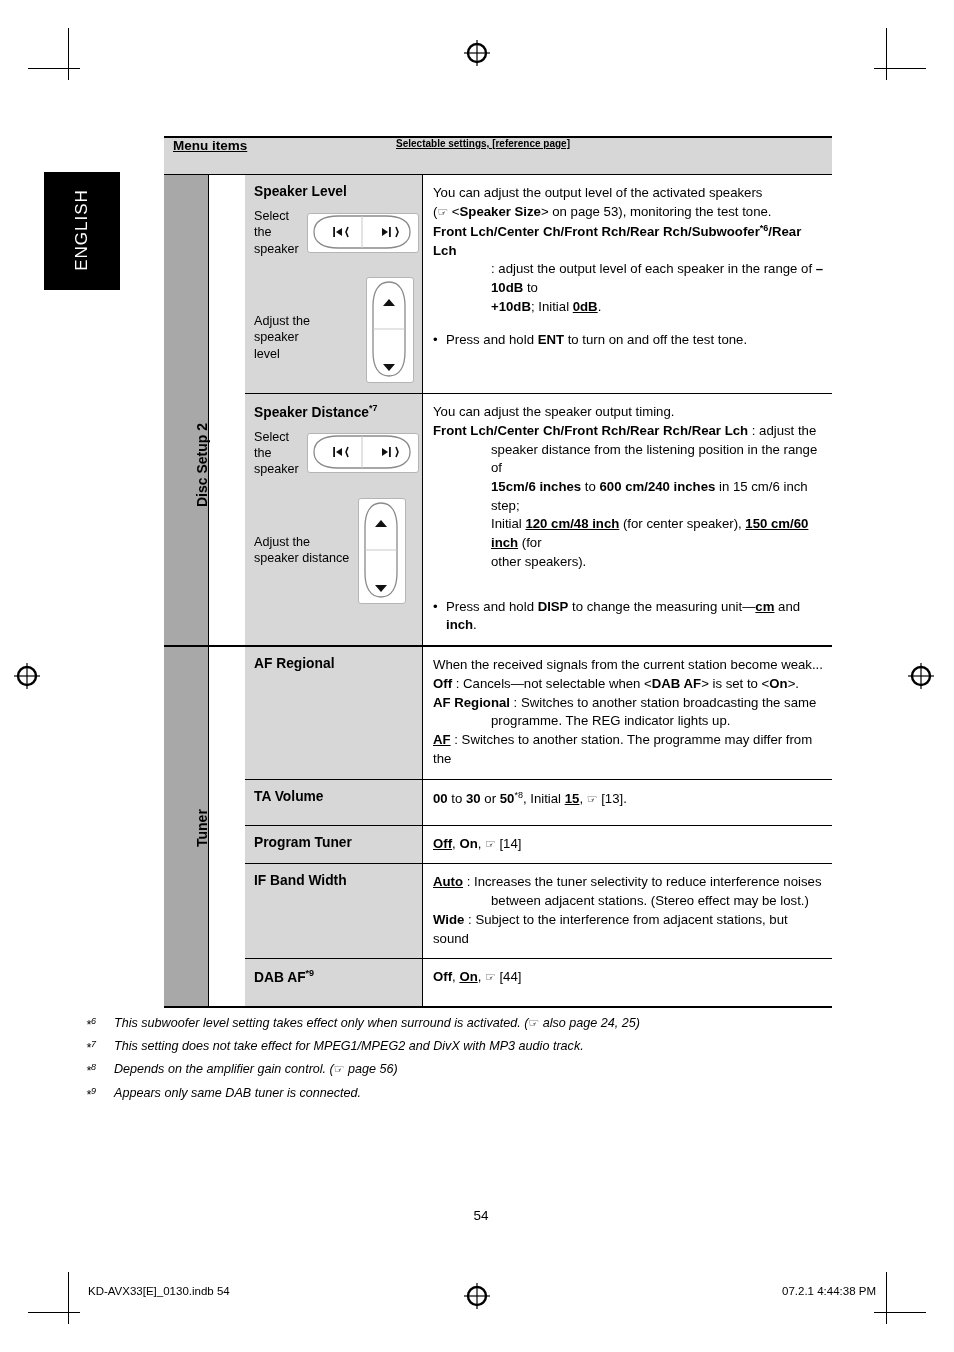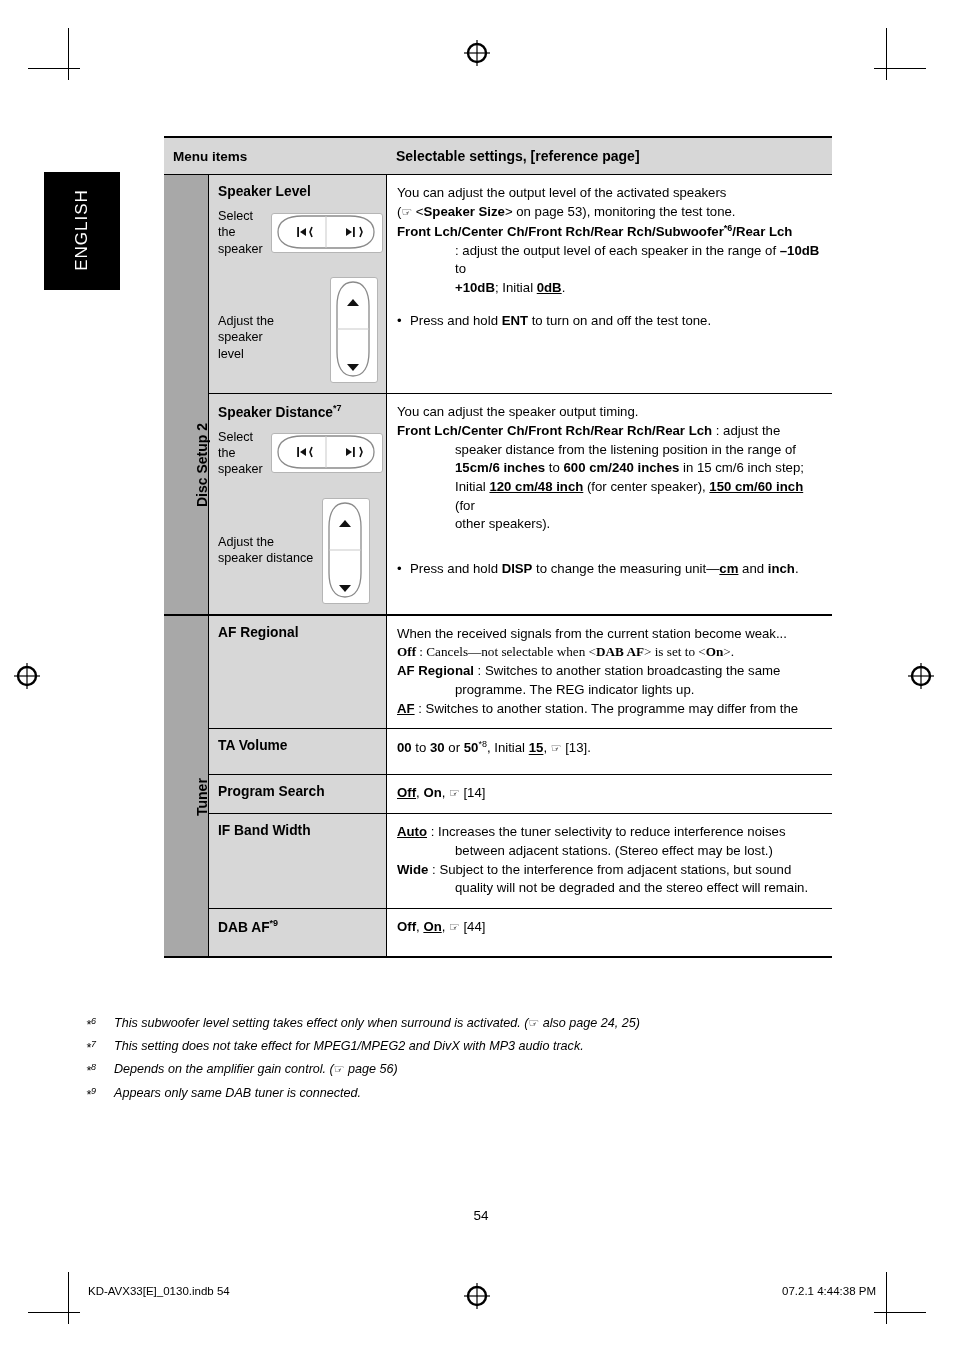--- a/index.html
+++ b/index.html
@@ -28,53 +28,53 @@
     position:absolute;left:-22px;top:48px;width:120px;
     transform:rotate(-90deg);
     text-align:center;
     font-size:17px;letter-spacing:1px;font-weight:normal;
   }
 
   
   .tbl{position:absolute;left:164px;top:136px;width:668px;}
   .hdr{
     display:flex;border-top:2px solid #000;border-bottom:1px solid #000;
-    background:#d7d7d7;height:36px;align-items:center;
+    background:#d7d7d7;height:36px;text-decoration:underline;
   }
   .hdr .c1{width:222px;padding-left:9px;box-sizing:border-box;font-weight:bold;font-size:13.5px;}
-  .hdr .c2{flex:1;padding-left:10px;box-sizing:border-box;font-weight:bold;font-size:14px;}
+  .hdr .c2{flex:1;padding-left:10px;box-sizing:border-box;font-weight:bold;font-size:10px;}
 
   .sectionwrap{display:flex;border-bottom:2px solid #000;}
   .sidelabel{
     width:44px;background:#a8a8a8;position:relative;flex:none;
     border-right:1px solid #000;
   }
   .sidelabel span{
     position:absolute;white-space:nowrap;font-weight:bold;font-size:14px;
     transform:rotate(-90deg);transform-origin:left top;
   }
-  .rows{flex:1;}
+  .rows{flex:1;padding-left:36px;}
   .row{display:flex;border-bottom:1px solid #000;}
   .row.last{border-bottom:none;}
   .col-left{
     width:178px;flex:none;background:#d7d7d7;border-right:1px solid #000;
     padding:9px 8px 10px 9px;box-sizing:border-box;
   }
   .col-right{
     flex:1;padding:9px 6px 10px 10px;box-sizing:border-box;
     font-size:13.2px;line-height:1.42;
   }
   .itemname{font-weight:bold;font-size:13.8px;margin-bottom:6px;}
   .sup{font-size:9px;vertical-align:super;}
   .ctlrow{display:flex;align-items:center;gap:8px;margin-top:4px;}
   .ctllabel{font-size:12.6px;line-height:1.3;width:72px;}
   .ctllabel.wide{width:96px;}
   b{font-weight:bold;}
   u{text-decoration:underline;}
-  .ind{display:block;padding-left:26px;text-indent:-26px;font-family:Liberation Serif, serif;}
+  .ind{display:block;padding-left:26px;text-indent:-26px;}
   .ind2{display:block;padding-left:58px;text-indent:0;}
   .bullet{display:flex;gap:7px;margin-top:14px;font-size:13.2px;}
   .bullet .dot{width:6px;flex:none;}
   .hand{font-family:"DejaVu Sans",sans-serif;font-size:12px;}
 
   
   .widget-lr{
     width:110px;height:38px;background:#fff;border:1px solid #b5b5b5;border-radius:3px;
     position:relative;flex:none;
   }
@@ -273,36 +273,35 @@
           <div class="col-left" style="padding-bottom:9px;">
             <div class="itemname" style="margin-bottom:12px;">TA Volume</div>
           </div>
           <div class="col-right">
             <div><b>00</b> to <b>30</b> or <b>50</b><span class="sup">*8</span>, Initial <b><u>15</u></b>, <span class="hand">☞</span> [13].</div>
           </div>
         </div>
 
         <div class="row">
           <div class="col-left" style="padding-bottom:9px;">
-            <div class="itemname" style="margin-bottom:0;">Program Search</div>
+            <div class="itemname" style="margin-bottom:0;">Program Tuner</div>
           </div>
           <div class="col-right">
             <div><b><u>Off</u></b>, <b>On</b>, <span class="hand">☞</span> [14]</div>
           </div>
         </div>
 
         <div class="row">
           <div class="col-left" style="padding-bottom:14px;">
             <div class="itemname">IF Band Width</div>
           </div>
           <div class="col-right">
             <div><b><u>Auto</u></b> : Increases the tuner selectivity to reduce interference noises</div>
             <div class="ind2">between adjacent stations. (Stereo effect may be lost.)</div>
             <div><b>Wide</b> : Subject to the interference from adjacent stations, but sound</div>
-            <div class="ind2">quality will not be degraded and the stereo effect will remain.</div>
           </div>
         </div>
 
         <div class="row last">
           <div class="col-left" style="padding-bottom:9px;">
             <div class="itemname" style="margin-bottom:12px;">DAB AF<span class="sup">*9</span></div>
           </div>
           <div class="col-right">
             <div><b>Off</b>, <b><u>On</u></b>, <span class="hand">☞</span> [44]</div>
           </div>

